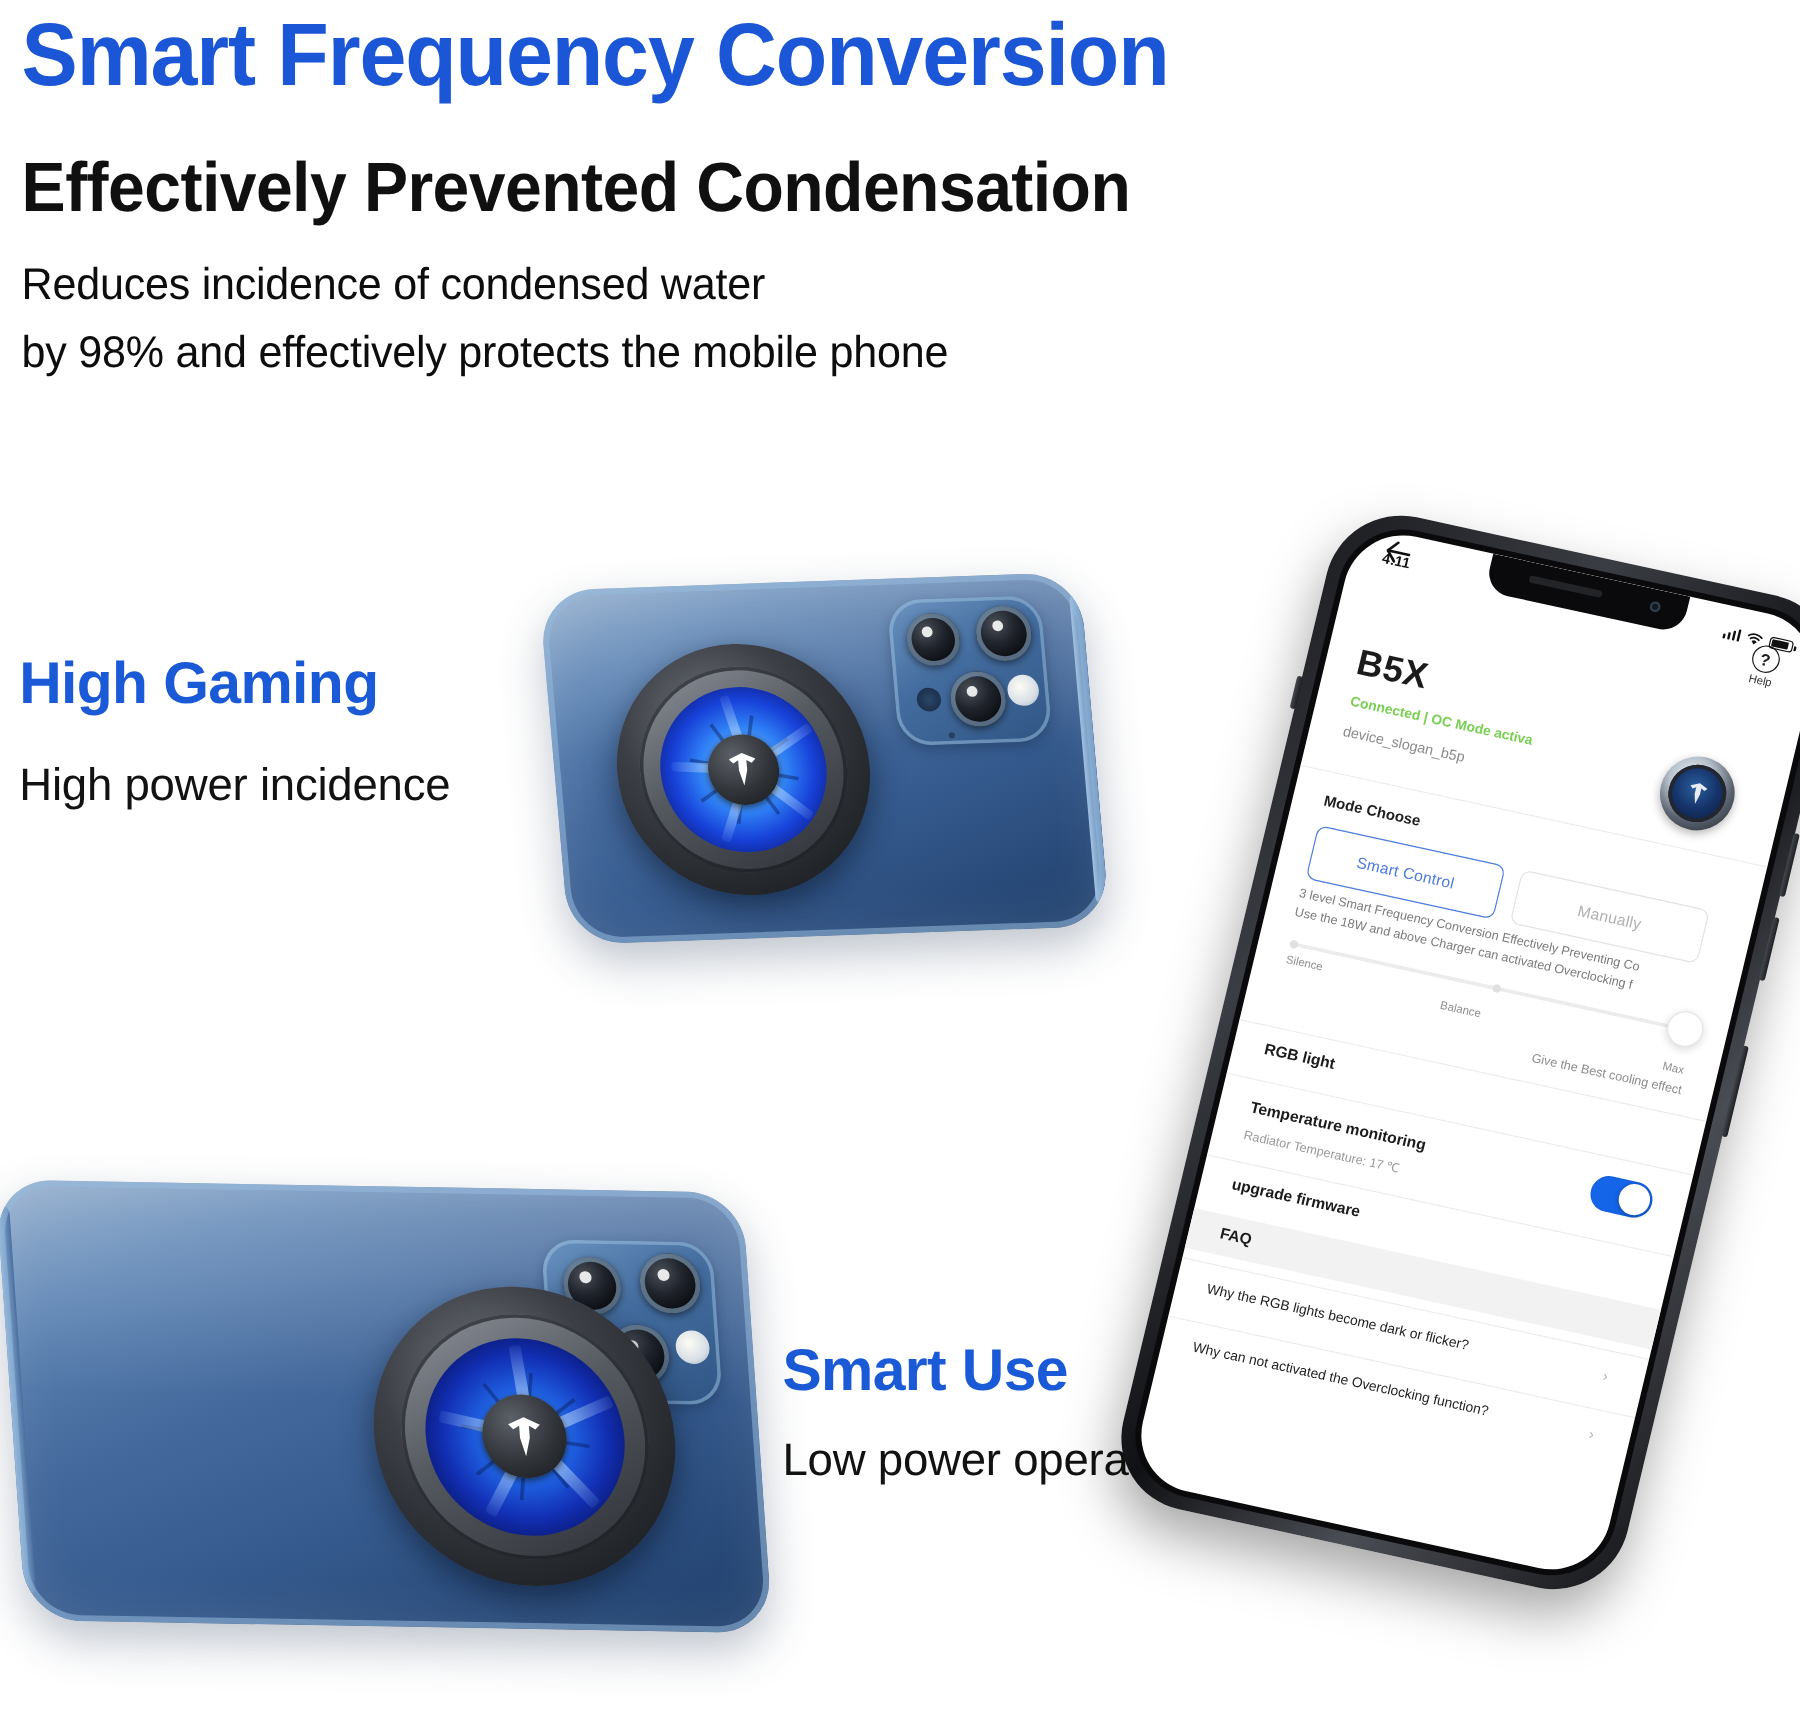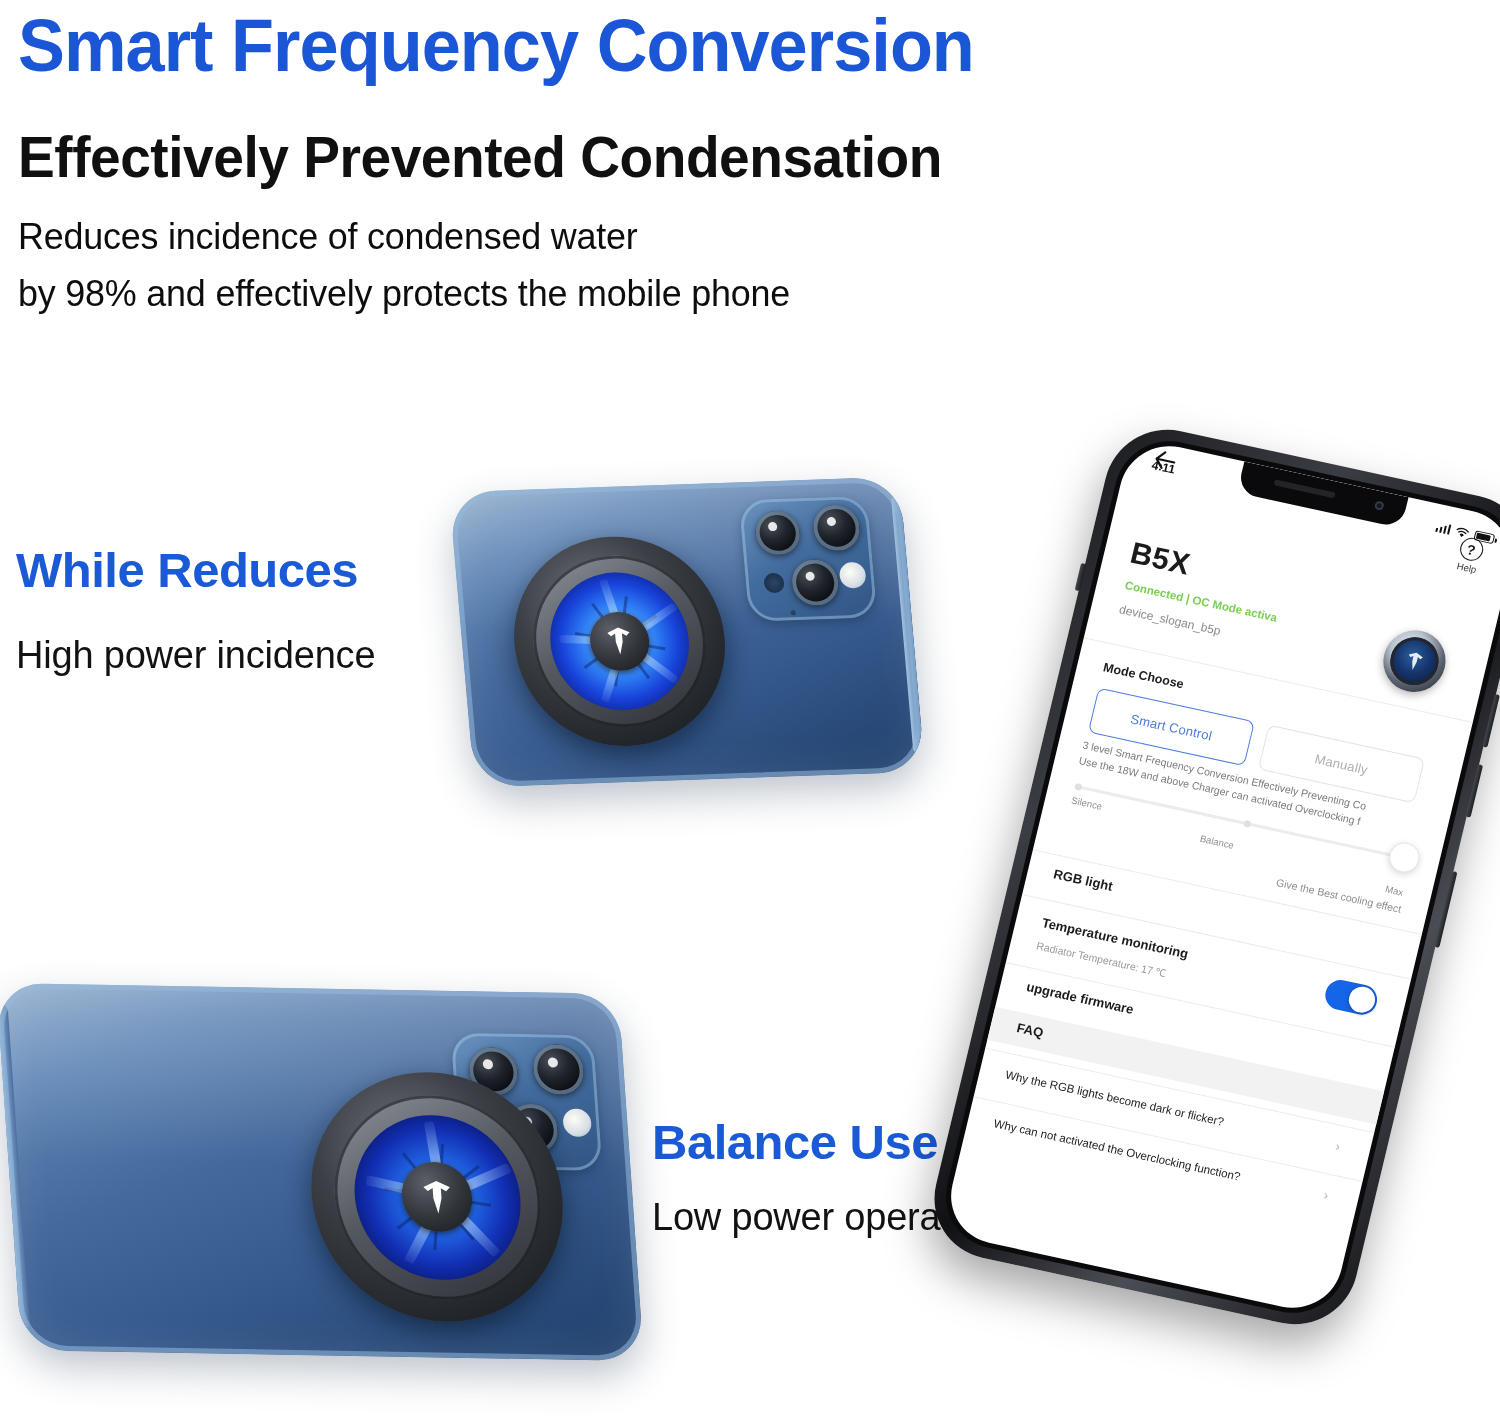--- a/index.html
+++ b/index.html
@@ -270,23 +270,23 @@
 </head>
 <body>
 
 <div class="h-title">Smart Frequency Conversion</div>
 <div class="h-sub">Effectively Prevented Condensation</div>
 <div class="h-body">
   <div>Reduces incidence of condensed water</div>
   <div>by 98% and effectively protects the mobile phone</div>
 </div>
 
-<div class="lbl-blue" id="gaming-title">While Reduces</div>
+<div class="lbl-blue" id="gaming-title">High Gaming</div>
 <div class="lbl-black" id="gaming-desc">High power incidence</div>
-<div class="lbl-blue" id="normal-title">Balance Use</div>
+<div class="lbl-blue" id="normal-title">Smart Use</div>
 <div class="lbl-black" id="normal-desc">Low power operation</div>
 
 <div class="product" id="prod-top" style="left:452px; top:462px; width:470px; height:340px;">
 
   <div class="phone-body" style="left:10px; top:22px; width:450px; height:296px; transform:rotate(-5deg) skewY(3deg);">
     <div class="phone-gloss"></div>
     <div class="phone-edge" style="right:-2px;"></div>
 
     <div class="cam-module" style="right:34px; top:18px; width:128px; height:122px;">
       <div class="lens" style="left:14px; top:12px; width:44px; height:44px;"></div>

